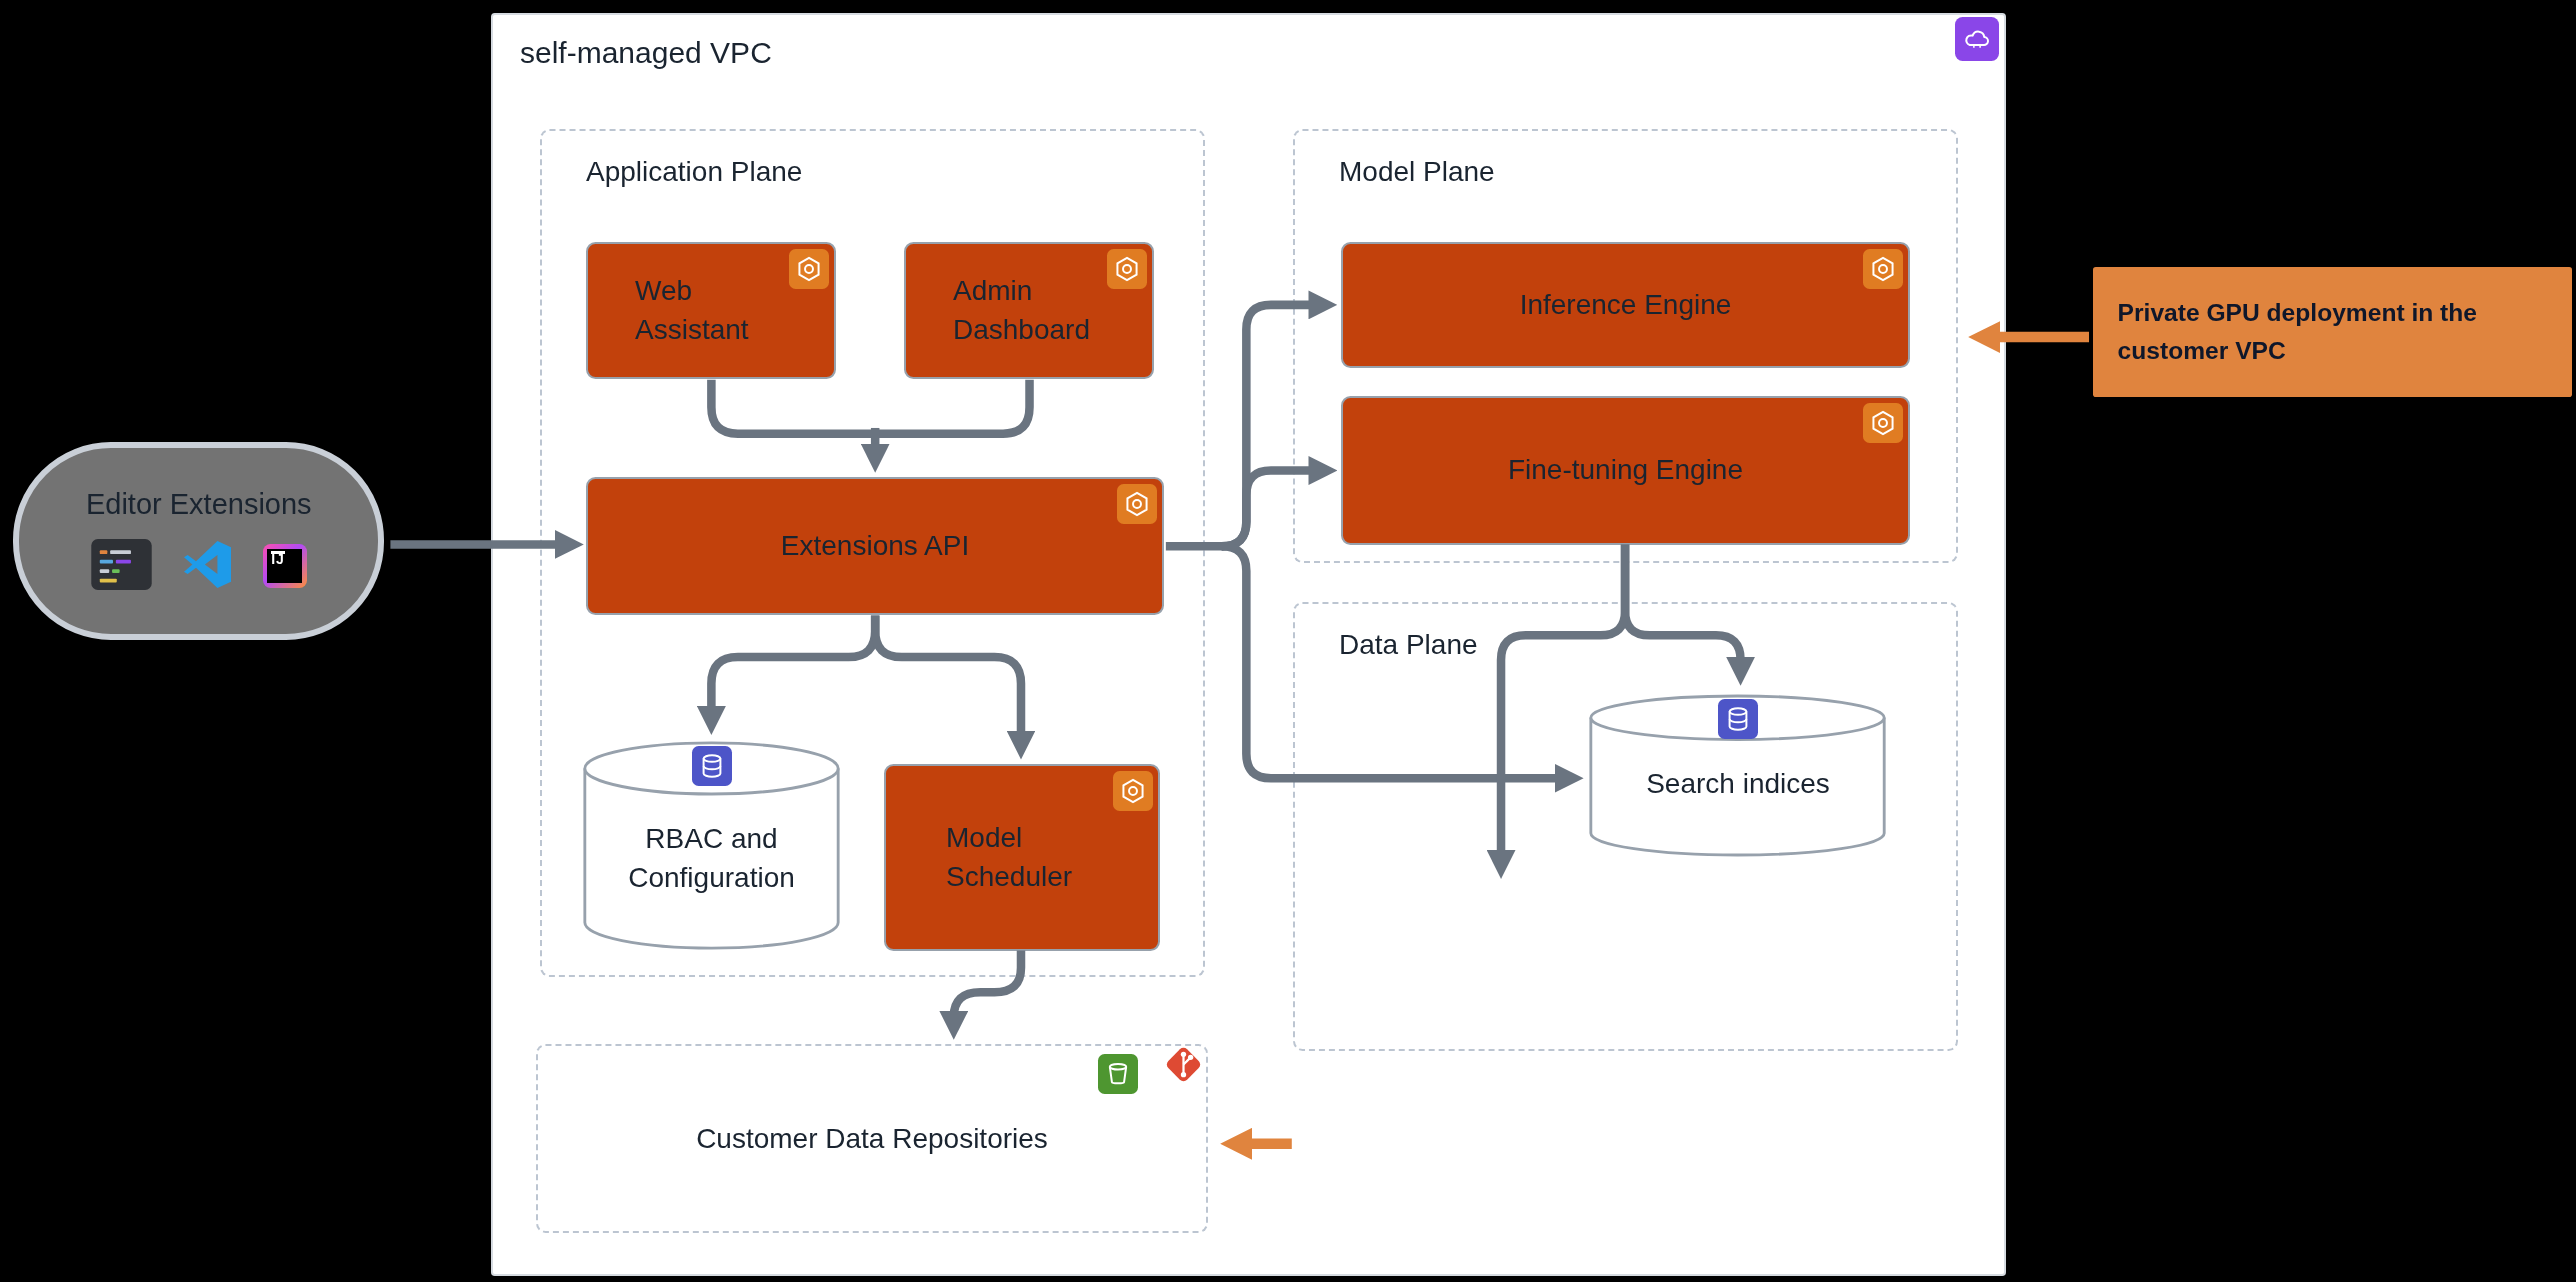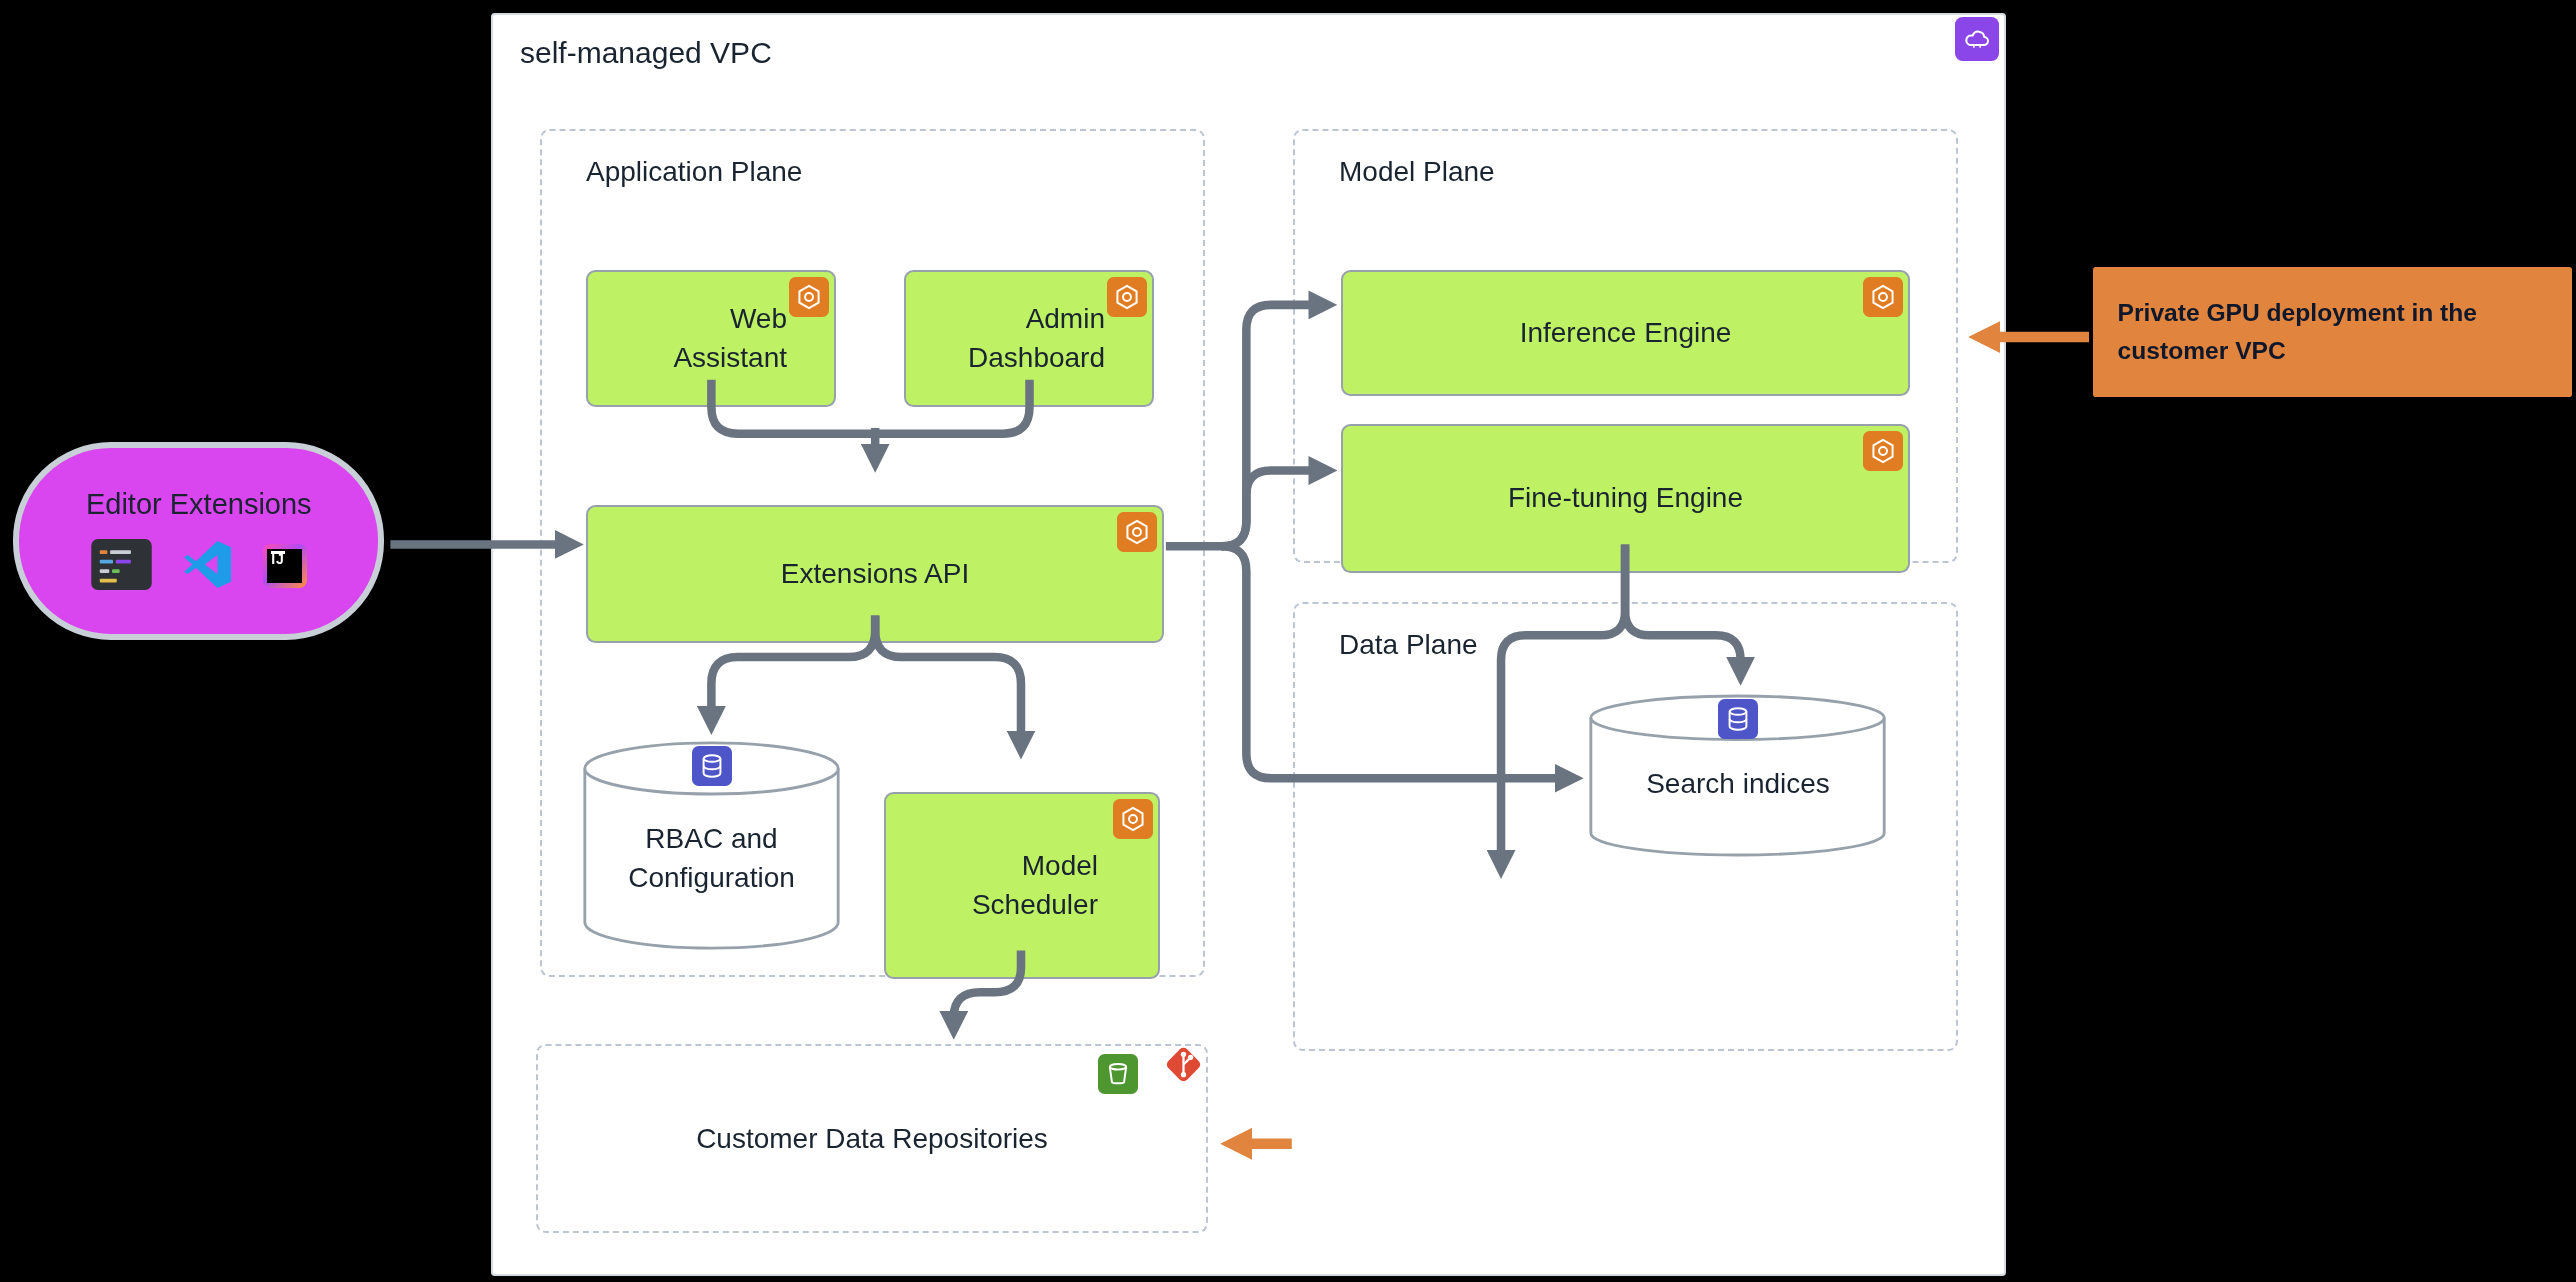--- a/index.html
+++ b/index.html
@@ -13,22 +13,22 @@
 
   
   .plane{position:absolute;border:2.8px dashed #BCC5D1;border-radius:9.5px;box-sizing:border-box;}
   .plane-label{position:absolute;left:44px;top:24.6px;font-size:28px;}
   .app-plane{left:540px;top:129px;width:665px;height:848px;}
   .model-plane{left:1293px;top:129px;width:665px;height:434px;}
   .data-plane{left:1293px;top:602px;width:665px;height:449px;}
   .cdr-box{left:536px;top:1044px;width:672px;height:189px;display:flex;align-items:center;justify-content:center;font-size:28px;}
 
   
-  .node{position:absolute;background:#bef264;border:2.8px solid #97A1AC;border-radius:9.5px;box-sizing:border-box;
-        display:flex;align-items:center;justify-content:center;text-align:right;font-size:28px;line-height:1.38;margin-top:28px;}
+  .node{position:absolute;background:#c2410c;border:2.8px solid #97A1AC;border-radius:9.5px;box-sizing:border-box;
+        display:flex;align-items:center;justify-content:center;text-align:left;font-size:28px;line-height:1.38;}
   .n-web{left:586px;top:242px;width:250px;height:137px;}
   .n-admin{left:904px;top:242px;width:250px;height:137px;}
   .n-api{left:586px;top:477px;width:578px;height:138px;}
   .n-sched{left:884px;top:764px;width:276px;height:187px;}
   .n-inf{left:1341px;top:242px;width:569px;height:126px;}
   .n-ft{left:1341px;top:396px;width:569px;height:149px;}
   .n-reg{left:1341px;top:888px;width:569px;height:138px;}
   .lbl-narrow{max-width:152px;display:block;margin:0 auto;}
   .lbl-mid{max-width:204px;display:block;margin:0 auto;}
 
@@ -48,21 +48,21 @@
   .badge.tr{top:4.7px;right:4.7px;}
   .badge.cyl-top{left:calc(50% - 20px);top:5.7px;}
 
   .vpc-icon{position:absolute;left:1955px;top:17px;width:44px;height:44px;border-radius:7.6px;background:#8A46E8;
             display:flex;align-items:center;justify-content:center;}
 
   .git-badge{position:absolute;top:-5.7px;right:-1.9px;width:49px;height:49px;}
   .cdr-bucket{position:absolute;top:7.6px;right:68px;}
 
   
-  .blob{position:absolute;left:13.3px;top:442px;width:371px;height:198px;background:#d946ef;
+  .blob{position:absolute;left:13.3px;top:442px;width:371px;height:198px;background:#737373;
         border:6.6px solid #C9CFD7;border-radius:98px;box-sizing:border-box;}
   .blob-title{position:absolute;top:40px;left:0;right:0;text-align:center;font-size:29px;}
   .blob-icons{position:absolute;top:91px;left:0;right:0;display:flex;justify-content:center;align-items:center;gap:32px;}
 
   .ij-icon{width:44px;height:44px;border-radius:7.6px;position:relative;
            background:linear-gradient(135deg,#FC4FB0 0%,#B24BF3 45%,#FE8E3C 100%);}
   .ij-inner{position:absolute;inset:4.7px;background:#000;color:#fff;font-weight:bold;font-size:14px;}
   .ij-inner span{position:absolute;top:2.8px;left:3.8px;letter-spacing:0.9px;}
   .ij-bar{position:absolute;left:3.8px;bottom:3.8px;width:13.3px;height:2.8px;background:#fff;}
 

